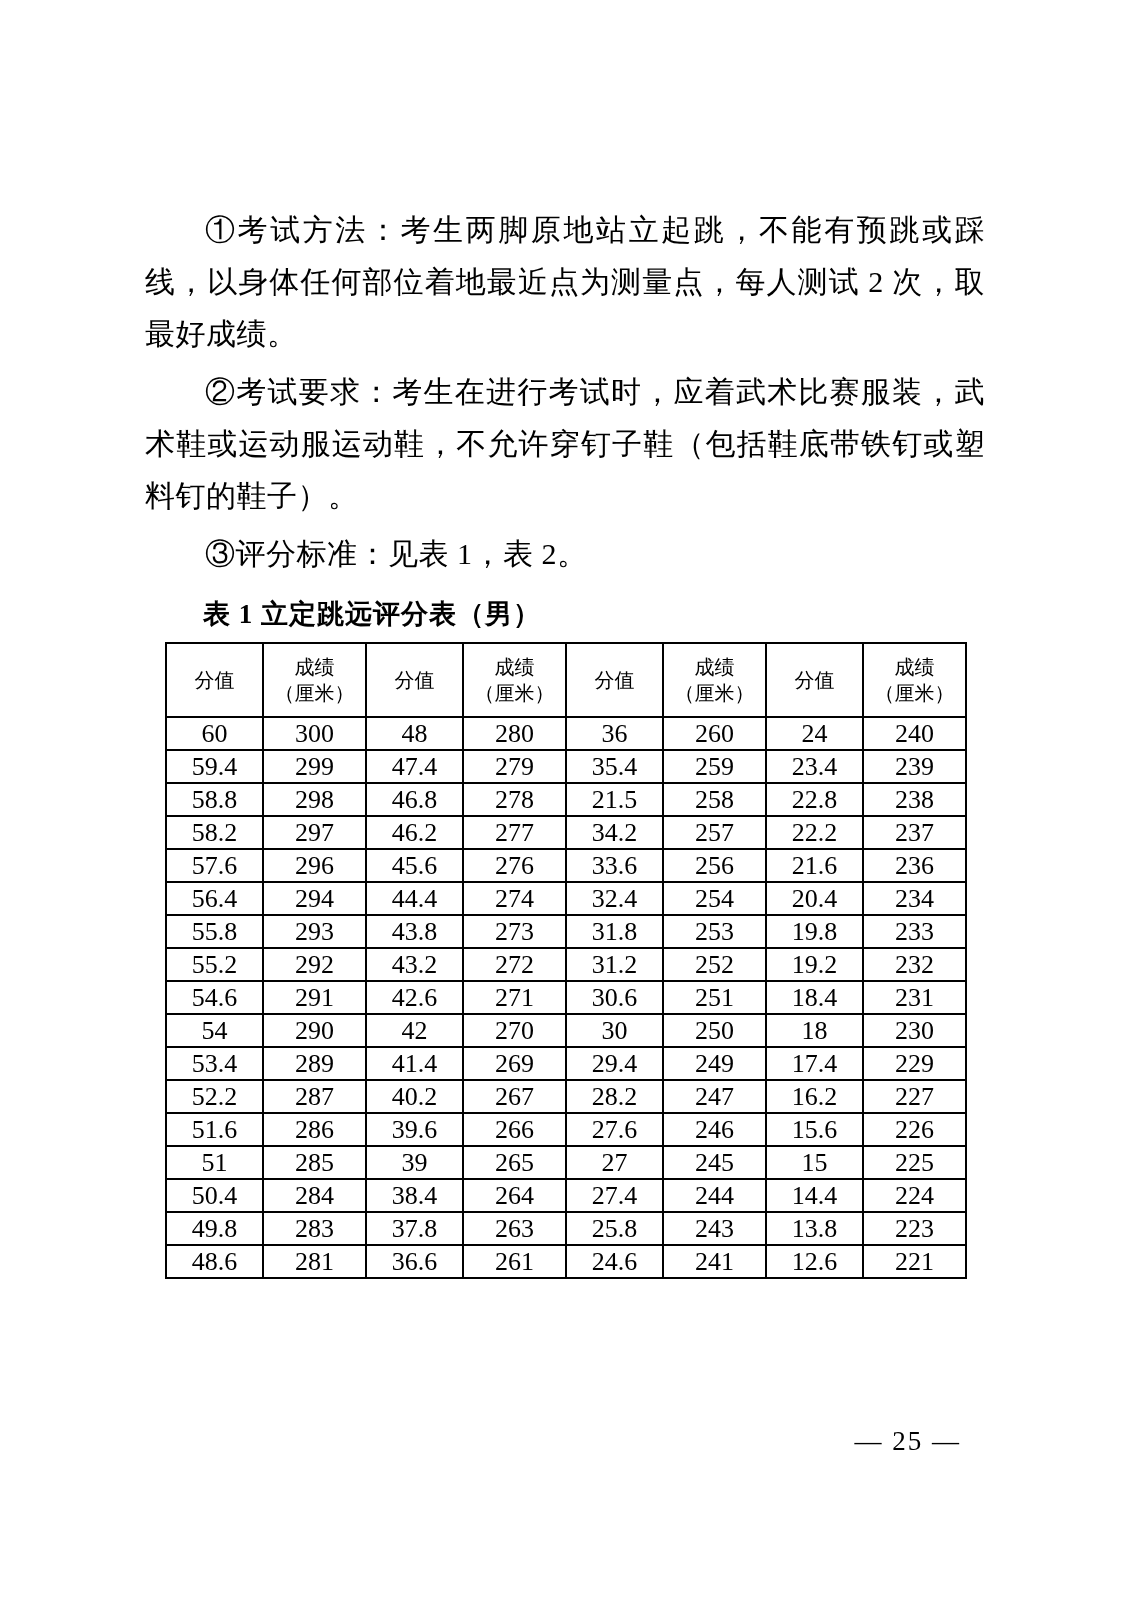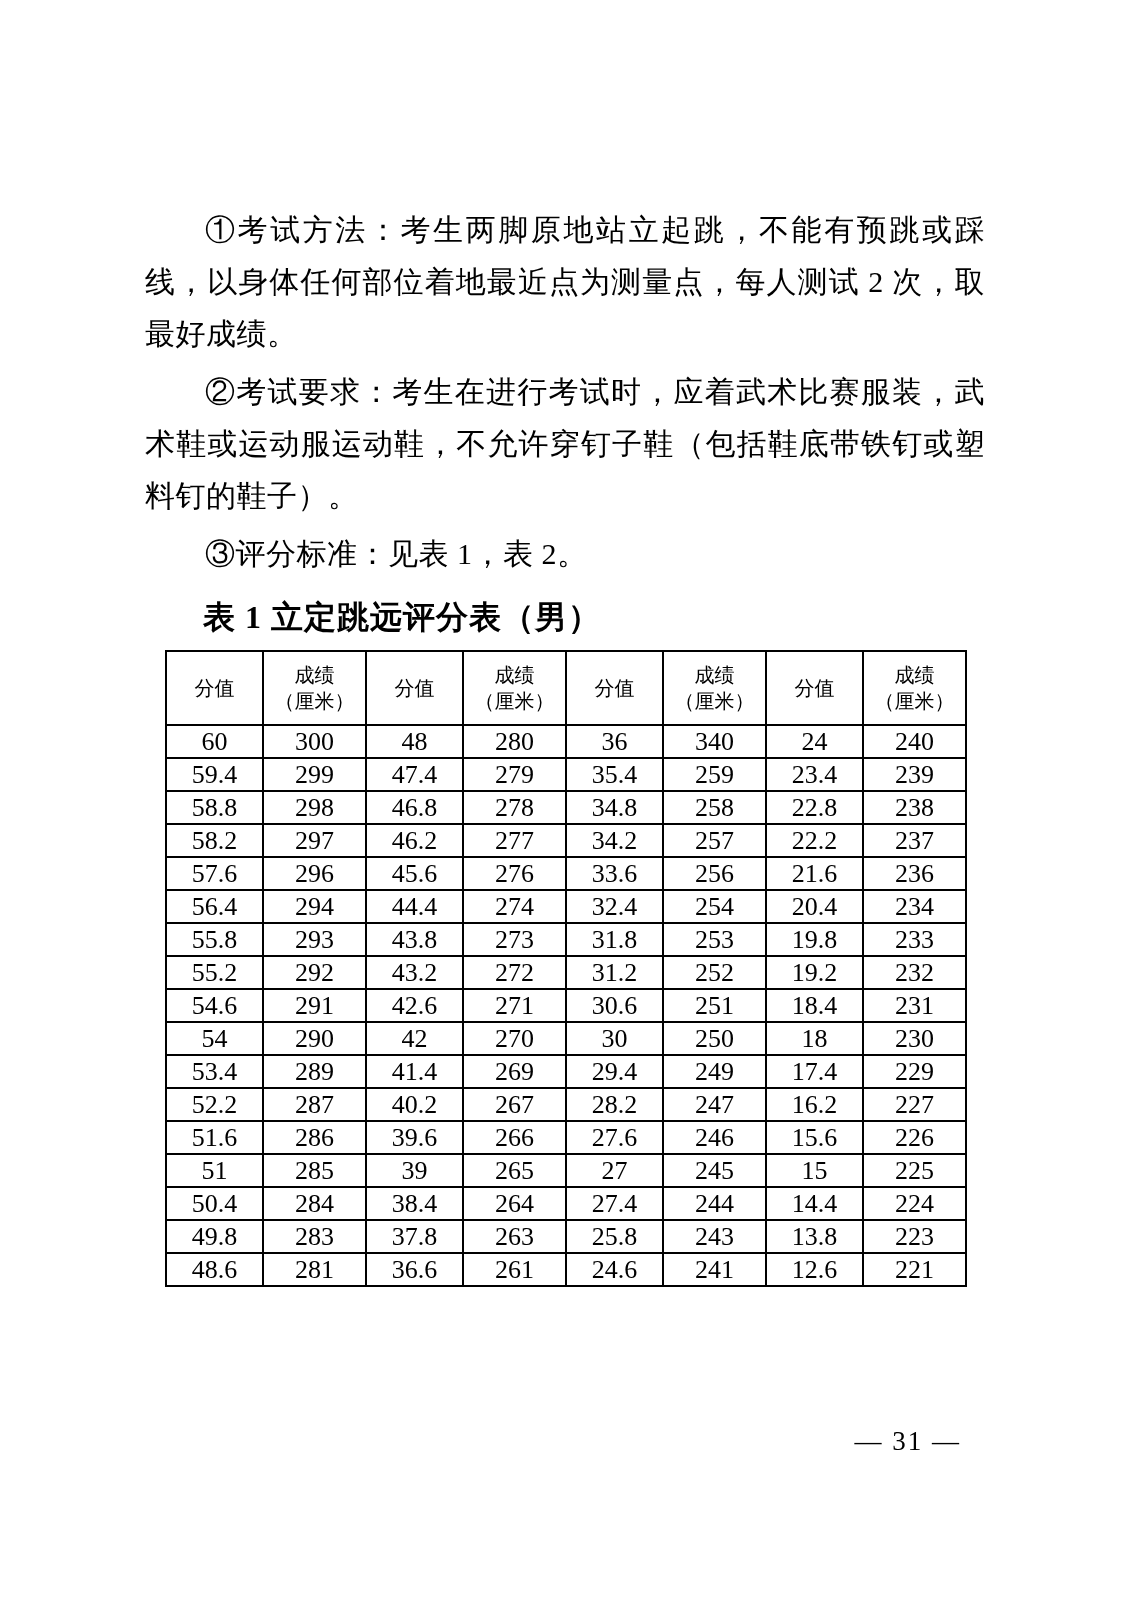--- a/index.html
+++ b/index.html
@@ -22,21 +22,21 @@
   .body-para {
     margin: 0 0 6px 0;
     font-size: 30px;
     line-height: 52px;
     text-align: justify;
     text-indent: 2em;
     letter-spacing: 0.5px;
   }
   .table-title {
     margin: 16px 0 10px 58px;
-    font-size: 32px;
+    font-size: 27px;
     font-weight: bold;
     letter-spacing: 1px;
   }
   .table-title-2 {
     margin-top: 14px;
   }
   table.score-table {
     border-collapse: collapse;
     table-layout: fixed;
     margin-left: 20px;
@@ -108,40 +108,40 @@
 （厘米）</th>
           </tr>
       </thead>
       <tbody>
           <tr>
             <td>60</td>
             <td>300</td>
             <td>48</td>
             <td>280</td>
             <td>36</td>
-            <td>340</td>
+            <td>260</td>
             <td>24</td>
             <td>240</td>
           </tr>
           <tr>
             <td>59.4</td>
             <td>299</td>
             <td>47.4</td>
             <td>279</td>
             <td>35.4</td>
             <td>259</td>
             <td>23.4</td>
             <td>239</td>
           </tr>
           <tr>
             <td>58.8</td>
             <td>298</td>
             <td>46.8</td>
             <td>278</td>
-            <td>34.8</td>
+            <td>21.5</td>
             <td>258</td>
             <td>22.8</td>
             <td>238</td>
           </tr>
           <tr>
             <td>58.2</td>
             <td>297</td>
             <td>46.2</td>
             <td>277</td>
             <td>34.2</td>
@@ -277,14 +277,14 @@
             <td>24.6</td>
             <td>241</td>
             <td>12.6</td>
             <td>221</td>
           </tr>
         </tbody>
     </table>
 
   </div>
 
-  <div class="page-number">— 31 —</div>
+  <div class="page-number">— 25 —</div>
 </div>
 
 </body></html>

